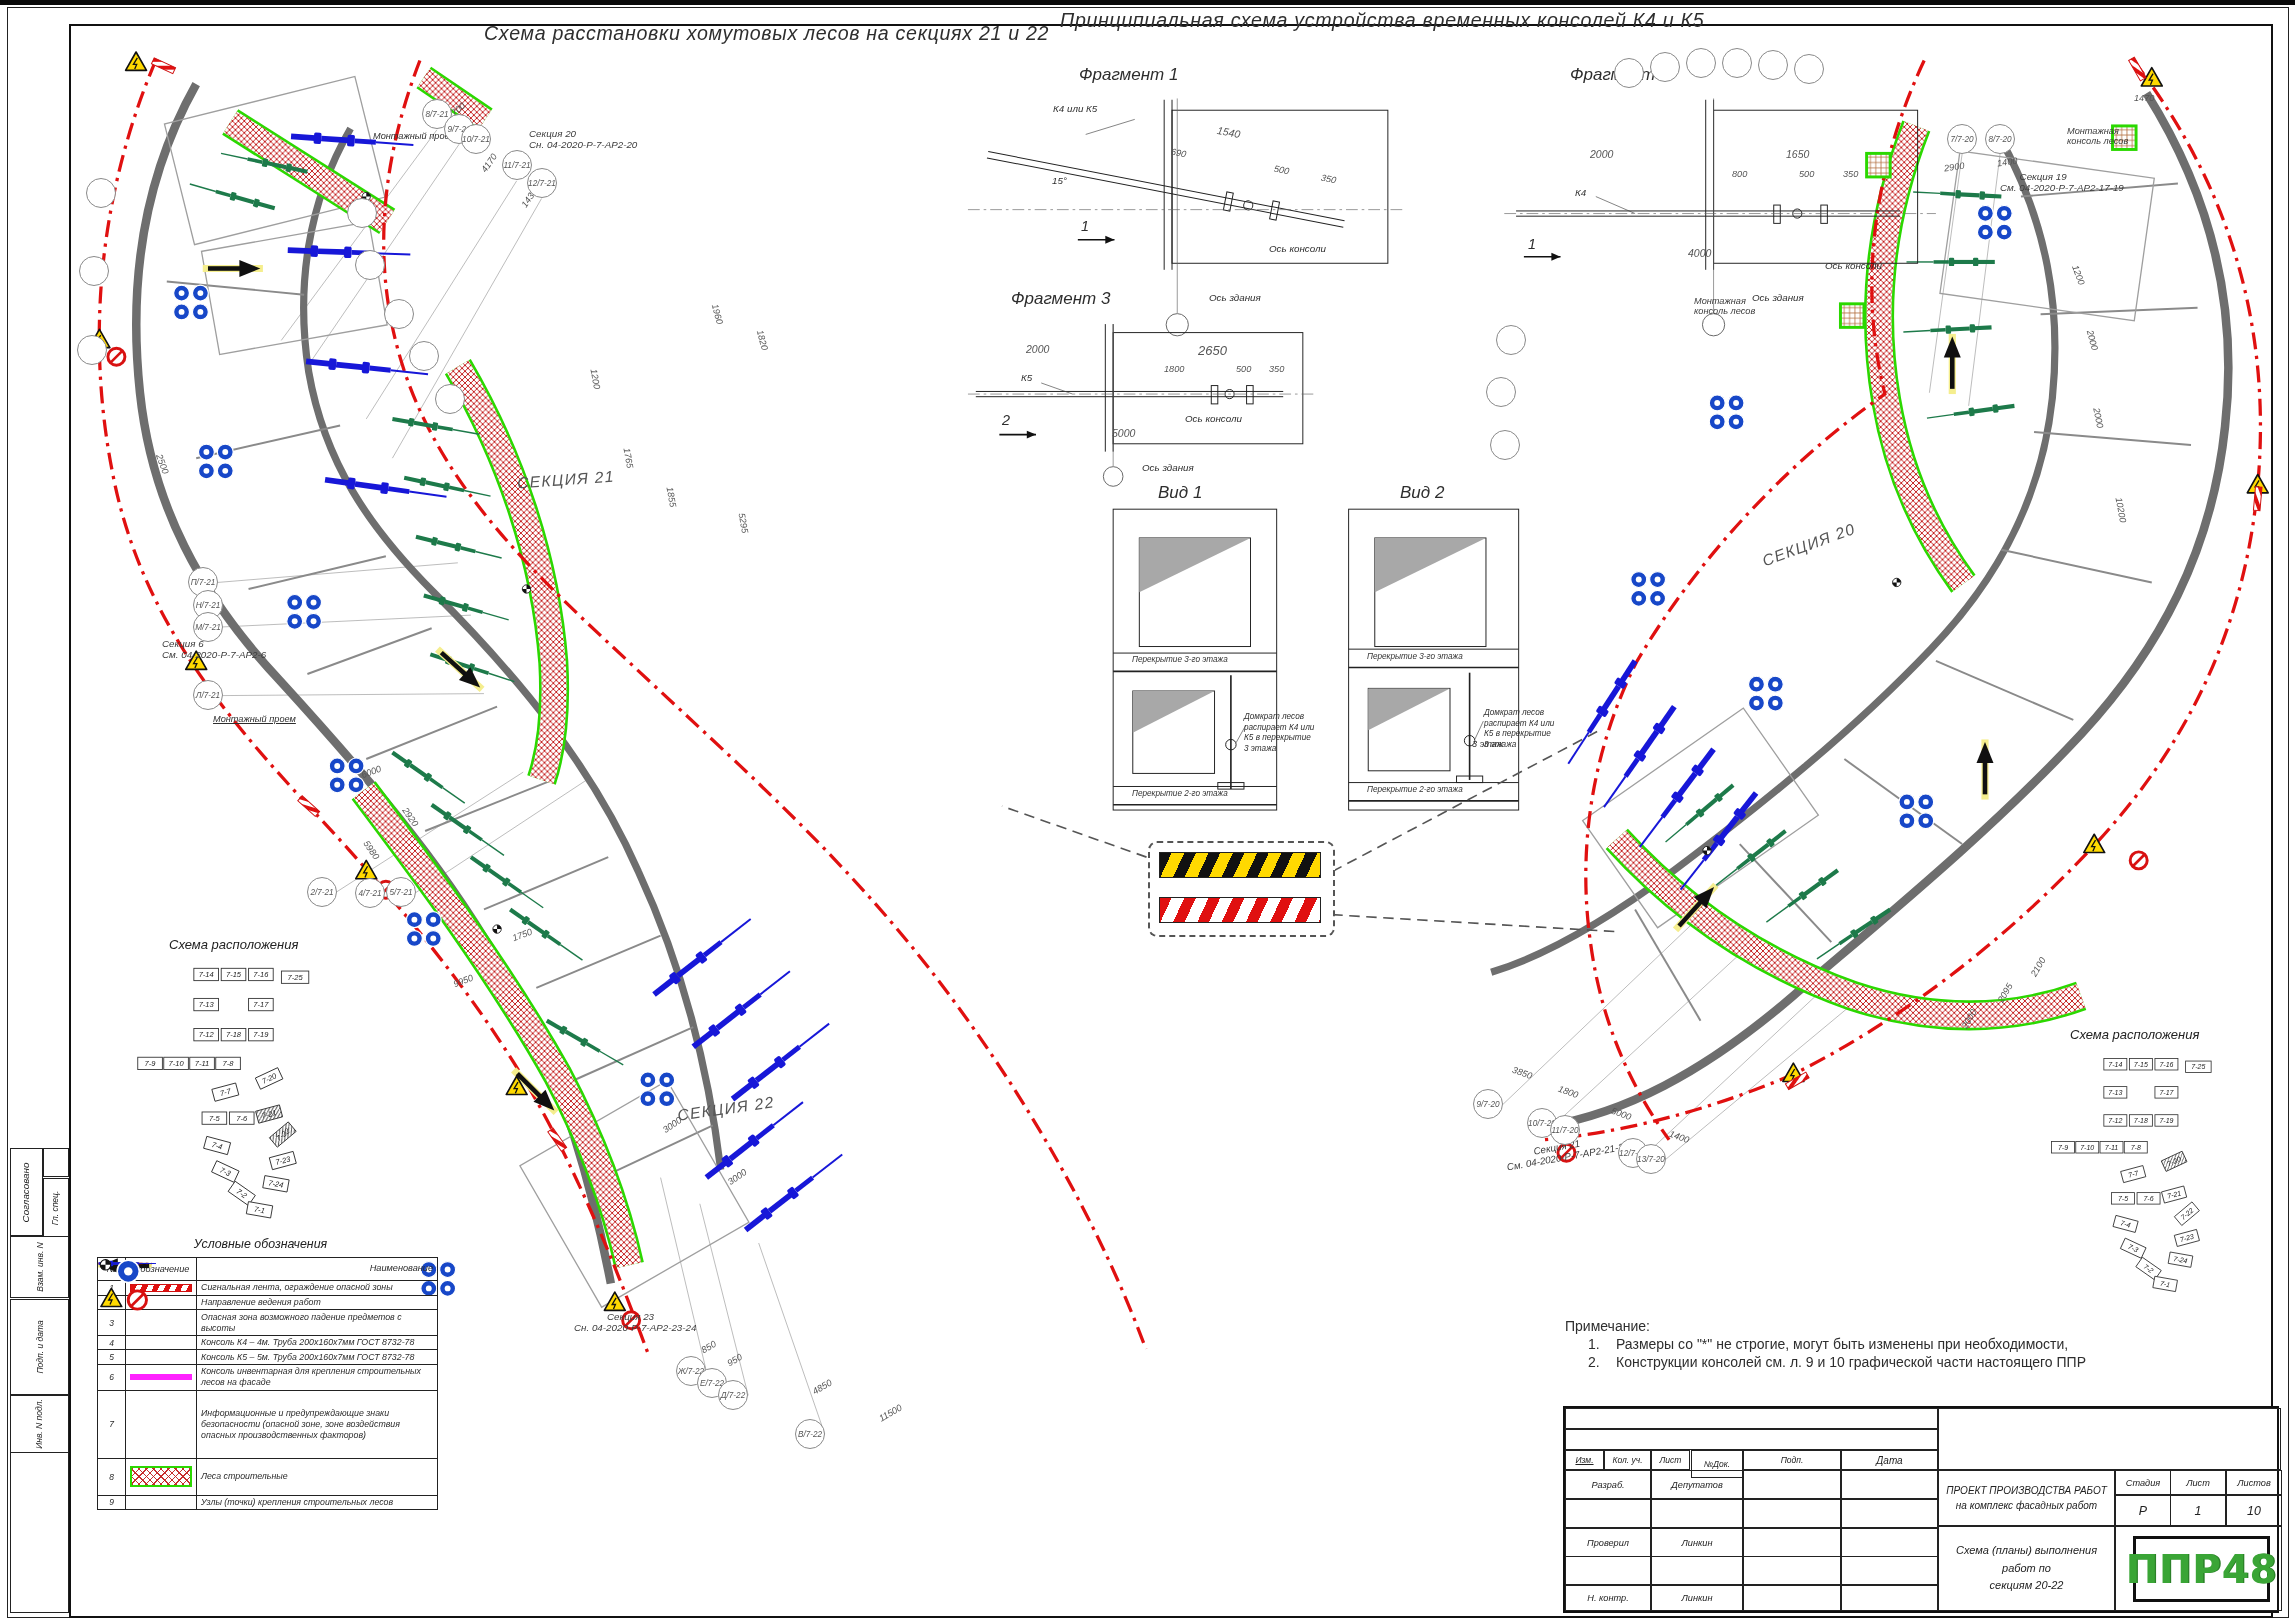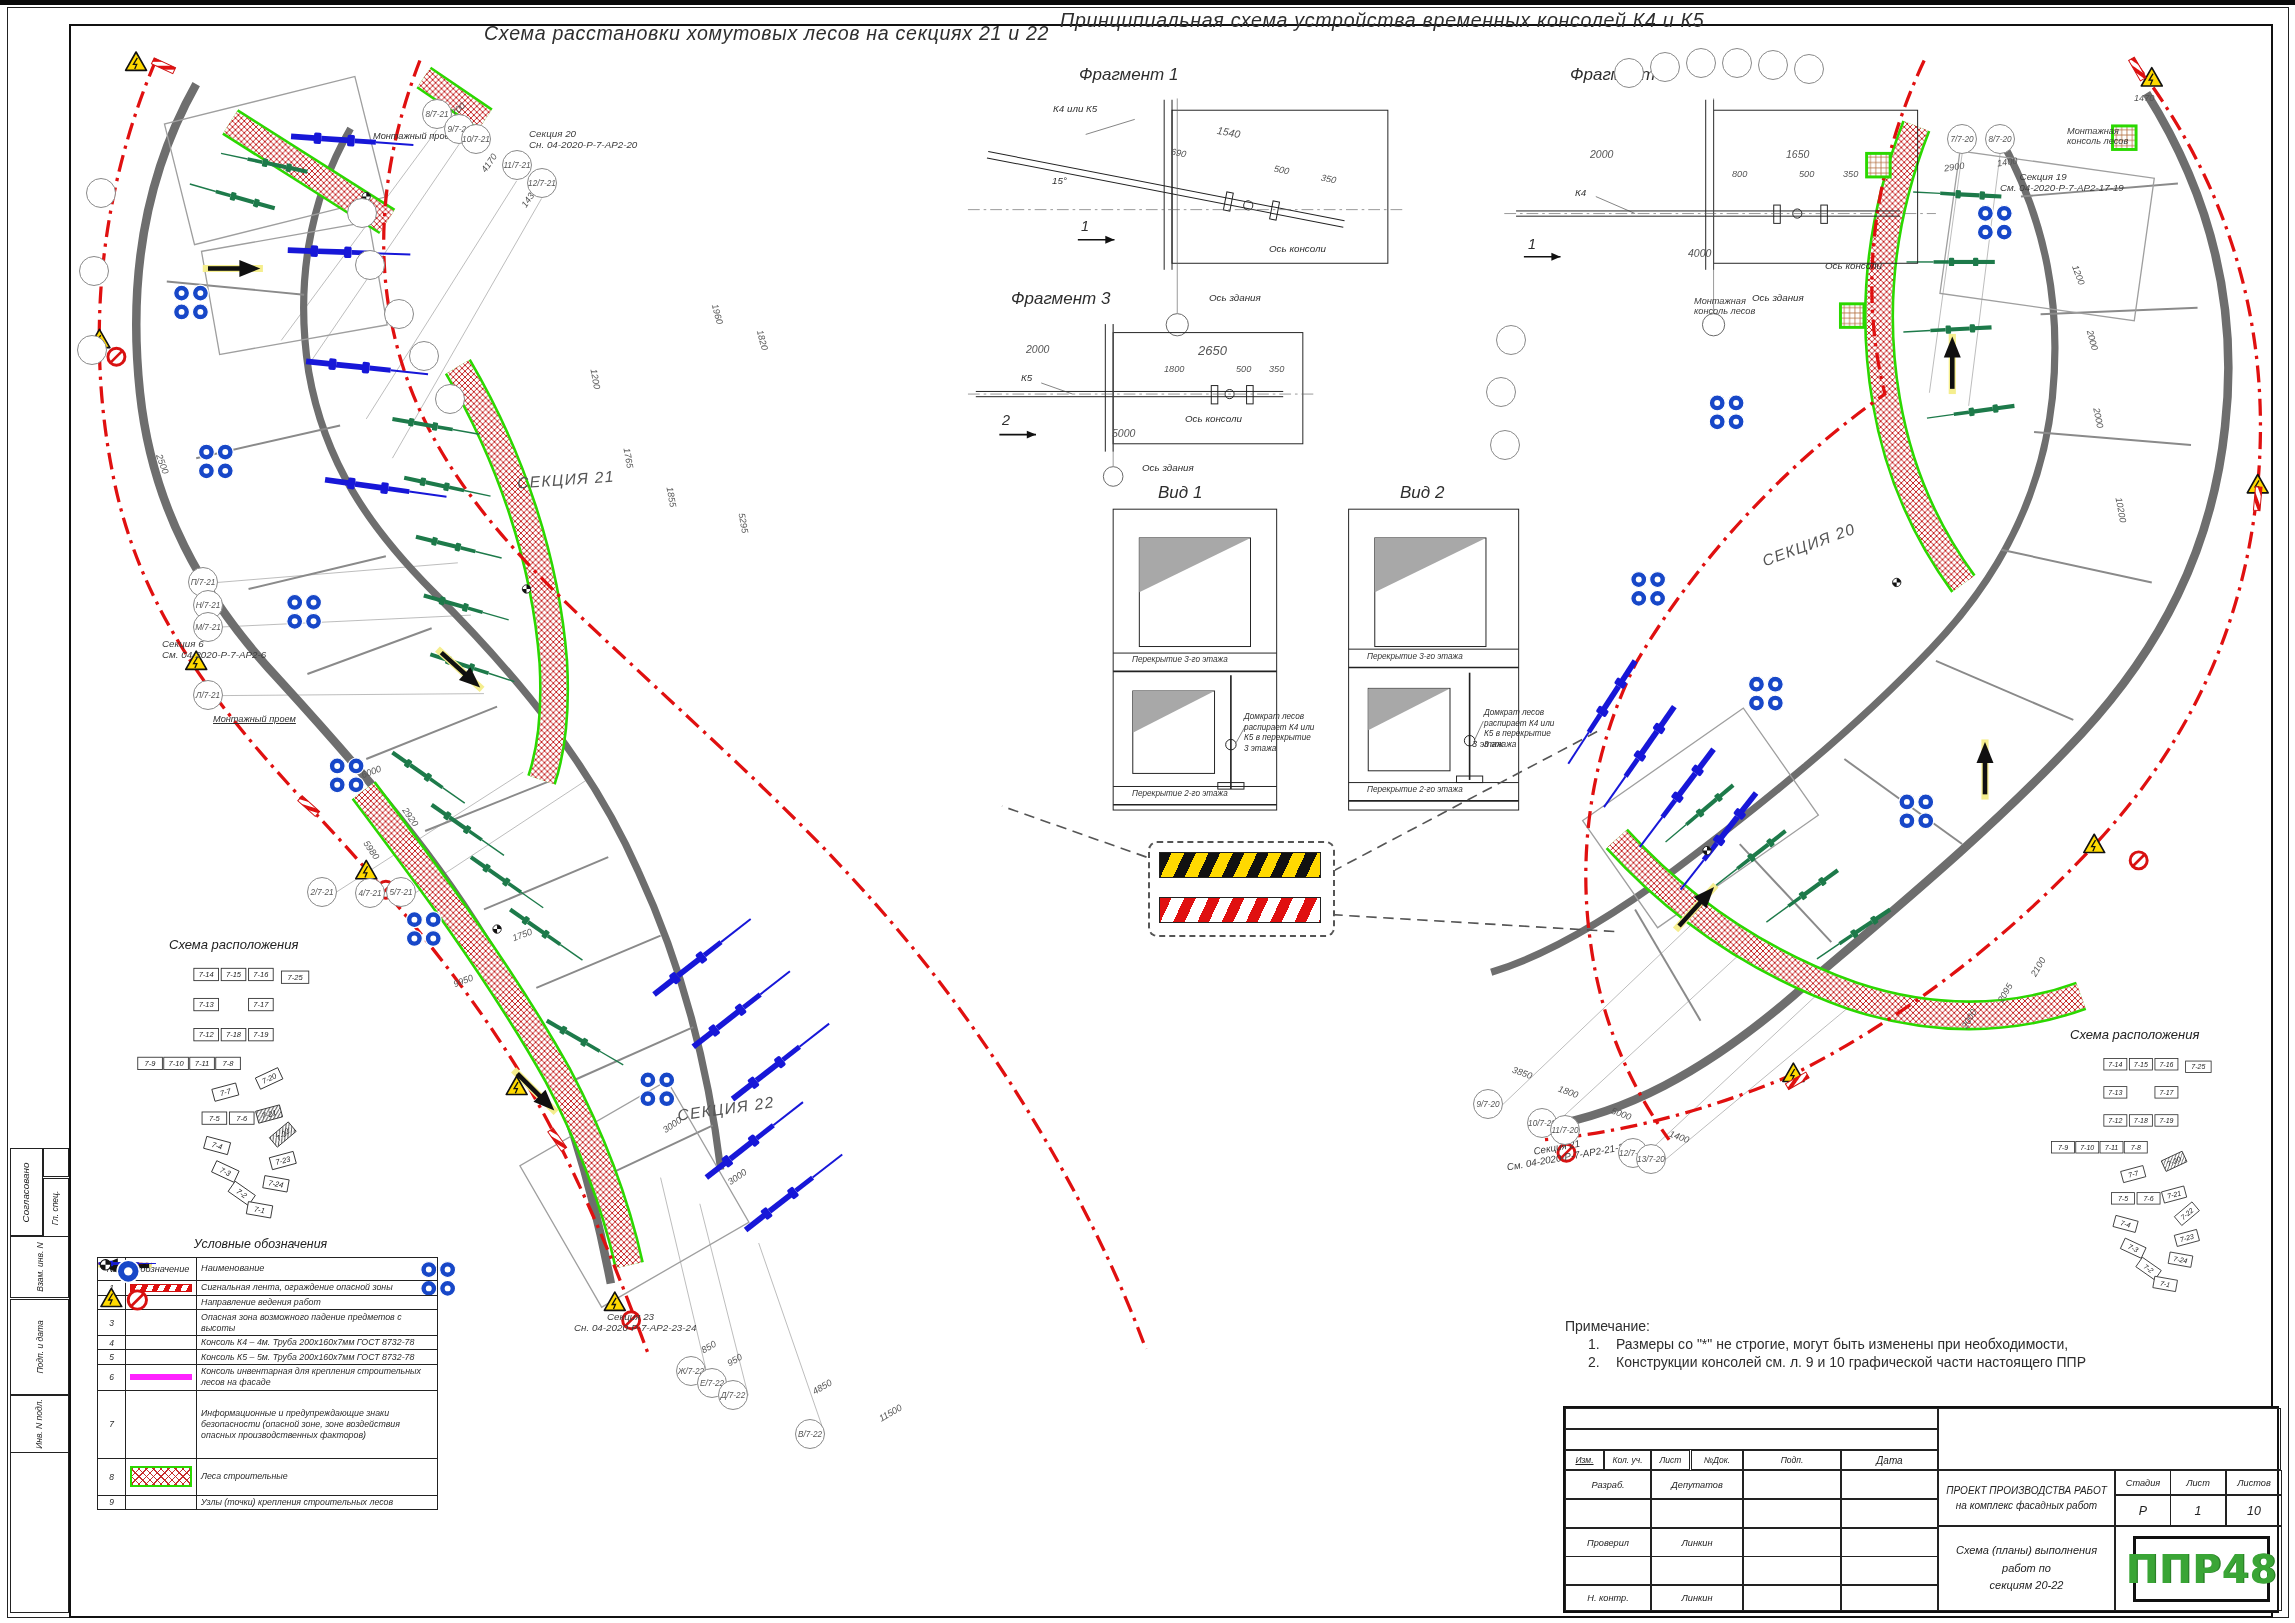--- a/index.html
+++ b/index.html
@@ -799,21 +799,21 @@
     </svg>
   </div>
 
   <div id="legend">
     <div class="lt">Условные обозначения</div>
     <table class="leg">
       <tbody>
           <tr class="hdr">
         <td class="c1">№</td>
         <td class="c2">Обозначение</td>
-        <td class="c3" style="text-align:left;">Наименование</td>
+        <td class="c3" style="text-align:right;">Наименование</td>
       </tr>
       <tr>
         <td class="c1">1</td>
         <td class="c2">
               <div class="symtape"></div>
             </td>
         <td class="c3">Сигнальная лента, ограждение опасной зоны</td>
       </tr>
       <tr>
         <td class="c1">2</td>
@@ -906,21 +906,21 @@
   <div class="noteline" style="left:1616px;top:1354px;">Конструкции консолей см. л. 9 и 10 графической части настоящего ППР</div>
 
   <div id="tb">
 
     <div class="cell" style="left:0;top:0;width:373px;height:21px;"></div>
     <div class="cell" style="left:0;top:21px;width:373px;height:21px;"></div>
 
     <div class="cell" style="left:0;top:42px;width:39px;height:20px;font-size:8.5px;text-decoration:underline;">Изм.</div>
     <div class="cell" style="left:39px;top:42px;width:47px;height:20px;font-size:8.5px;">Кол. уч.</div>
     <div class="cell" style="left:86px;top:42px;width:39px;height:20px;font-size:8.5px;">Лист</div>
-    <div class="cell" style="left:126px;top:42px;width:52px;height:20px;font-size:8.5px;">№Док.</div>
+    <div class="cell" style="left:126px;top:42px;width:52px;height:28px;font-size:8.5px;">№Док.</div>
     <div class="cell" style="left:178px;top:42px;width:98px;height:20px;font-size:8.5px;">Подп.</div>
     <div class="cell" style="left:276px;top:42px;width:97px;height:20px;font-size:10px;">Дата</div>
 
     <div class="cell" style="left:0;top:62px;width:86px;height:29px;font-size:9.2px;">Разраб.</div>
     <div class="cell" style="left:86px;top:62px;width:92px;height:29px;font-size:9.2px;">Депутатов</div>
     <div class="cell" style="left:178px;top:62px;width:98px;height:29px;"></div>
     <div class="cell" style="left:276px;top:62px;width:97px;height:29px;"></div>
     <div class="cell" style="left:0;top:91px;width:86px;height:29px;"></div>
     <div class="cell" style="left:86px;top:91px;width:92px;height:29px;"></div>
     <div class="cell" style="left:178px;top:91px;width:98px;height:29px;"></div>

